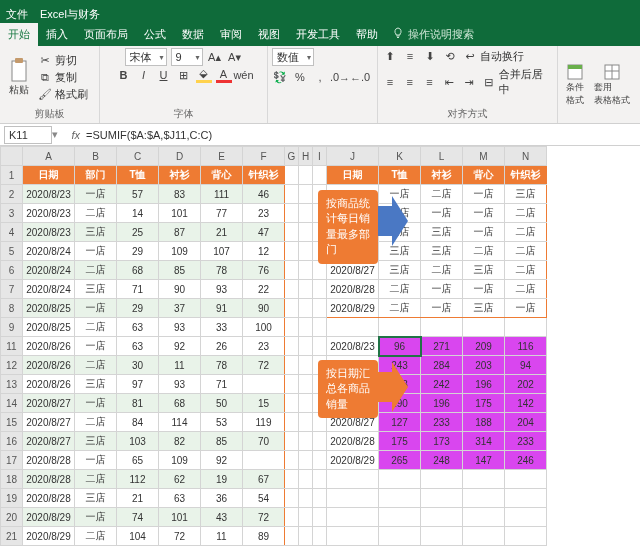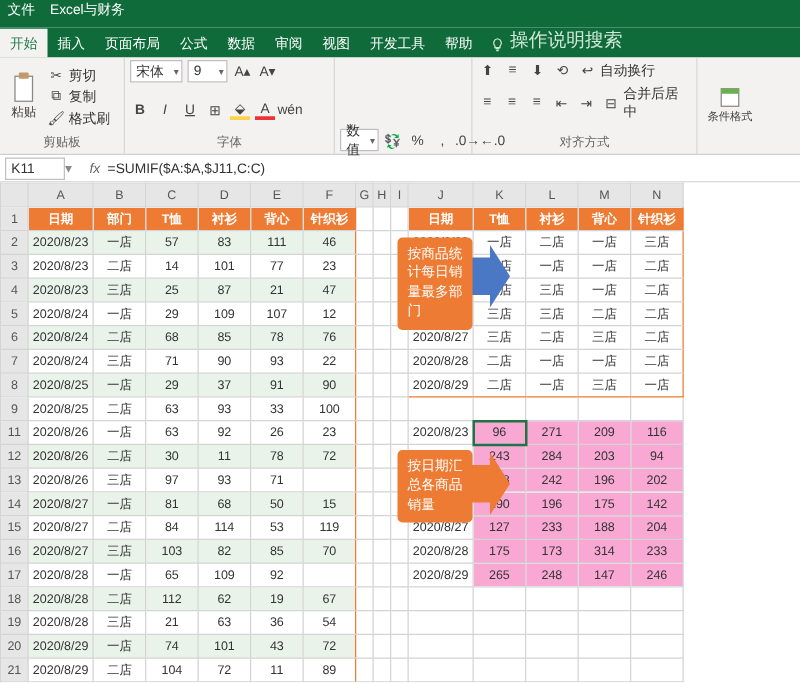--- a/index.html
+++ b/index.html
@@ -1,22 +1,22 @@
 <!DOCTYPE html>
 <html><head>
 <meta charset="utf-8">
 <style>
   *{box-sizing:border-box;margin:0;padding:0;font-family:"Microsoft YaHei",Arial,sans-serif;}
   body{width:640px;height:546px;background:#fff;overflow:hidden;font-size:11px;color:#333;}
-  .titlebar{height:22px;background:#0f6b3a;display:flex;align-items:flex-start;padding:0 6px;color:#fff;}
+  .titlebar{height:22px;background:#0f6b3a;display:flex;align-items:flex-end;padding:0 6px;color:#fff;}
   .titlebar span{margin-right:12px;}
   .menubar{height:24px;background:#0f6b3a;display:flex;align-items:end;color:#fff;}
   .menubar .tab{padding:4px 8px;font-size:11px;}
   .menubar .tab.active{background:#f3f2f1;color:#1a7a44;text-align:right;}
-  .menubar .tell{display:flex;align-items:flex-end;gap:4px;padding:4px 6px;font-size:15px;color:#d0e8d8;}
+  .menubar .tell{display:flex;align-items:flex-start;gap:4px;padding:4px 6px;font-size:11px;color:#d0e8d8;}
   .ribbon{height:78px;background:#f3f2f1;display:flex;border-bottom:1px solid #d0d0d0;}
   .rgroup{border-right:1px solid #d8d8d8;display:flex;flex-direction:column;padding:2px 4px;}
   .rgroup .body{flex:1;display:flex;align-items:center;gap:3px;}
   .rgroup .lbl{text-align:center;font-size:10px;color:#666;padding-top:1px;}
   .btn{display:flex;flex-direction:column;align-items:center;justify-content:center;padding:2px 4px;font-size:10px;color:#444;border-radius:2px;}
   .btn svg{display:block;}
   .sel{height:18px;border:1px solid #c0c0c0;background:#fff;display:flex;align-items:center;padding:0 14px 0 4px;font-size:11px;position:relative;}
   .sel::after{content:"▾";position:absolute;right:2px;font-size:8px;color:#666;}
   .smallrow{display:flex;gap:2px;align-items:center;}
   .ic{width:16px;height:16px;display:inline-flex;align-items:center;justify-content:center;font-size:11px;color:#444;}
@@ -27,21 +27,21 @@
   table.sheet{border-collapse:collapse;table-layout:fixed;}
   .sheet th,.sheet td{border:1px solid #d4d4d4;height:19px;font-size:10px;text-align:center;padding:0;overflow:hidden;}
   .sheet th{background:#e6e6e6;font-weight:normal;color:#555;}
   .sheet th.corner{background:#e6e6e6;width:22px;}
   .sheet th.col{width:44px;}
   .rowh{background:#e6e6e6;width:22px;color:#555;}
   .hdr{background:#ee7b33;color:#fff;font-weight:bold;}
   .d1{background:#e9f3e9;}
   .d2{background:#fff;}
   .hdr3{background:#ee4433;color:#fff;font-weight:bold;}
-  .g{background:#f9a8d4;}
+  .g{background:#d946ef;}
   .sel-cell{outline:2px solid #217346;outline-offset:-1px;}
   .callout{position:absolute;background:#ee7b33;color:#fff;padding:6px 8px;border-radius:4px;font-size:11px;line-height:1.4;z-index:5;}
   .arrow{position:absolute;z-index:4;}
   .sheet td.bL{border-left:1px solid #ee7b33;}
   .sheet td.bR{border-right:1px solid #ee7b33;}
   .sheet td.bT{border-top:1px solid #ee7b33;}
   .sheet td.bB{border-bottom:1px solid #ee7b33;}
 </style>
 </head>
 <body>
@@ -91,21 +91,21 @@
         <div class="smallrow">
             <span class="ic">🖌</span>
             <span>格式刷</span>
           </div>
       </div>
     </div>
     <div class="lbl">剪贴板</div>
   </div>
 
   <div class="rgroup" style="width:168px">
-    <div class="body" style="flex-direction:column;align-items:flex-start;gap:14px">
+    <div class="body" style="flex-direction:column;align-items:center;gap:1px">
       <div class="smallrow" style="gap:4px">
         <div class="sel" style="flex:1">宋体</div>
         <div class="sel" style="width:32px">9</div>
         <span class="ic">A▴</span>
         <span class="ic">A▾</span>
       </div>
       <div class="smallrow" style="gap:4px">
         <span class="ic">
             <b>B</b>
           </span>
@@ -118,21 +118,21 @@
         <span class="ic">⊞</span>
         <span class="ic" style="border-bottom:3px solid #ffd24d">⬙</span>
         <span class="ic" style="border-bottom:3px solid #e33">A</span>
         <span class="ic">wén</span>
       </div>
     </div>
     <div class="lbl">字体</div>
   </div>
 
   <div class="rgroup" style="width:110px">
-    <div class="body" style="align-items:flex-end;gap:3px">
+    <div class="body" style="flex-direction:column;align-items:flex-start;gap:3px">
       <div class="sel">数值</div>
       <div class="smallrow" style="gap:4px">
         <span class="ic">💱</span>
         <span class="ic">%</span>
         <span class="ic">,</span>
         <span class="ic">.0→</span>
         <span class="ic">←.0</span>
       </div>
     </div>
   </div>
@@ -165,20 +165,29 @@
   </div>
 
   <div class="rgroup" style="width:72px;border-right:none">
     <div class="body" style="gap:2px">
       <div class="btn">
         <svg width="18" height="18">
             <rect x="2" y="2" width="14" height="14" fill="#fff" stroke="#888"></rect>
             <rect x="2" y="2" width="14" height="4" fill="#6ab04c"></rect>
           </svg>
         <span style="font-size:9px">条件格式</span>
+      </div>
+      <div class="btn">
+        <svg width="18" height="18">
+            <rect x="2" y="2" width="14" height="14" fill="#fff" stroke="#888"></rect>
+            <line x1="2" y1="8" x2="16" y2="8" stroke="#888"></line>
+            <line x1="9" y1="2" x2="9" y2="16" stroke="#888"></line>
+          </svg>
+        <span style="font-size:9px;white-space:pre">套用
+表格格式</span>
       </div>
     </div>
   </div>
 </div>
 
 <div class="fbar">
   <div class="namebox">K11</div>
   <span style="color:#888;margin-right:8px">▾</span>
   <span class="fx">fx</span>
   <div style="flex:1">=SUMIF($A:$A,$J11,C:C)</div>

